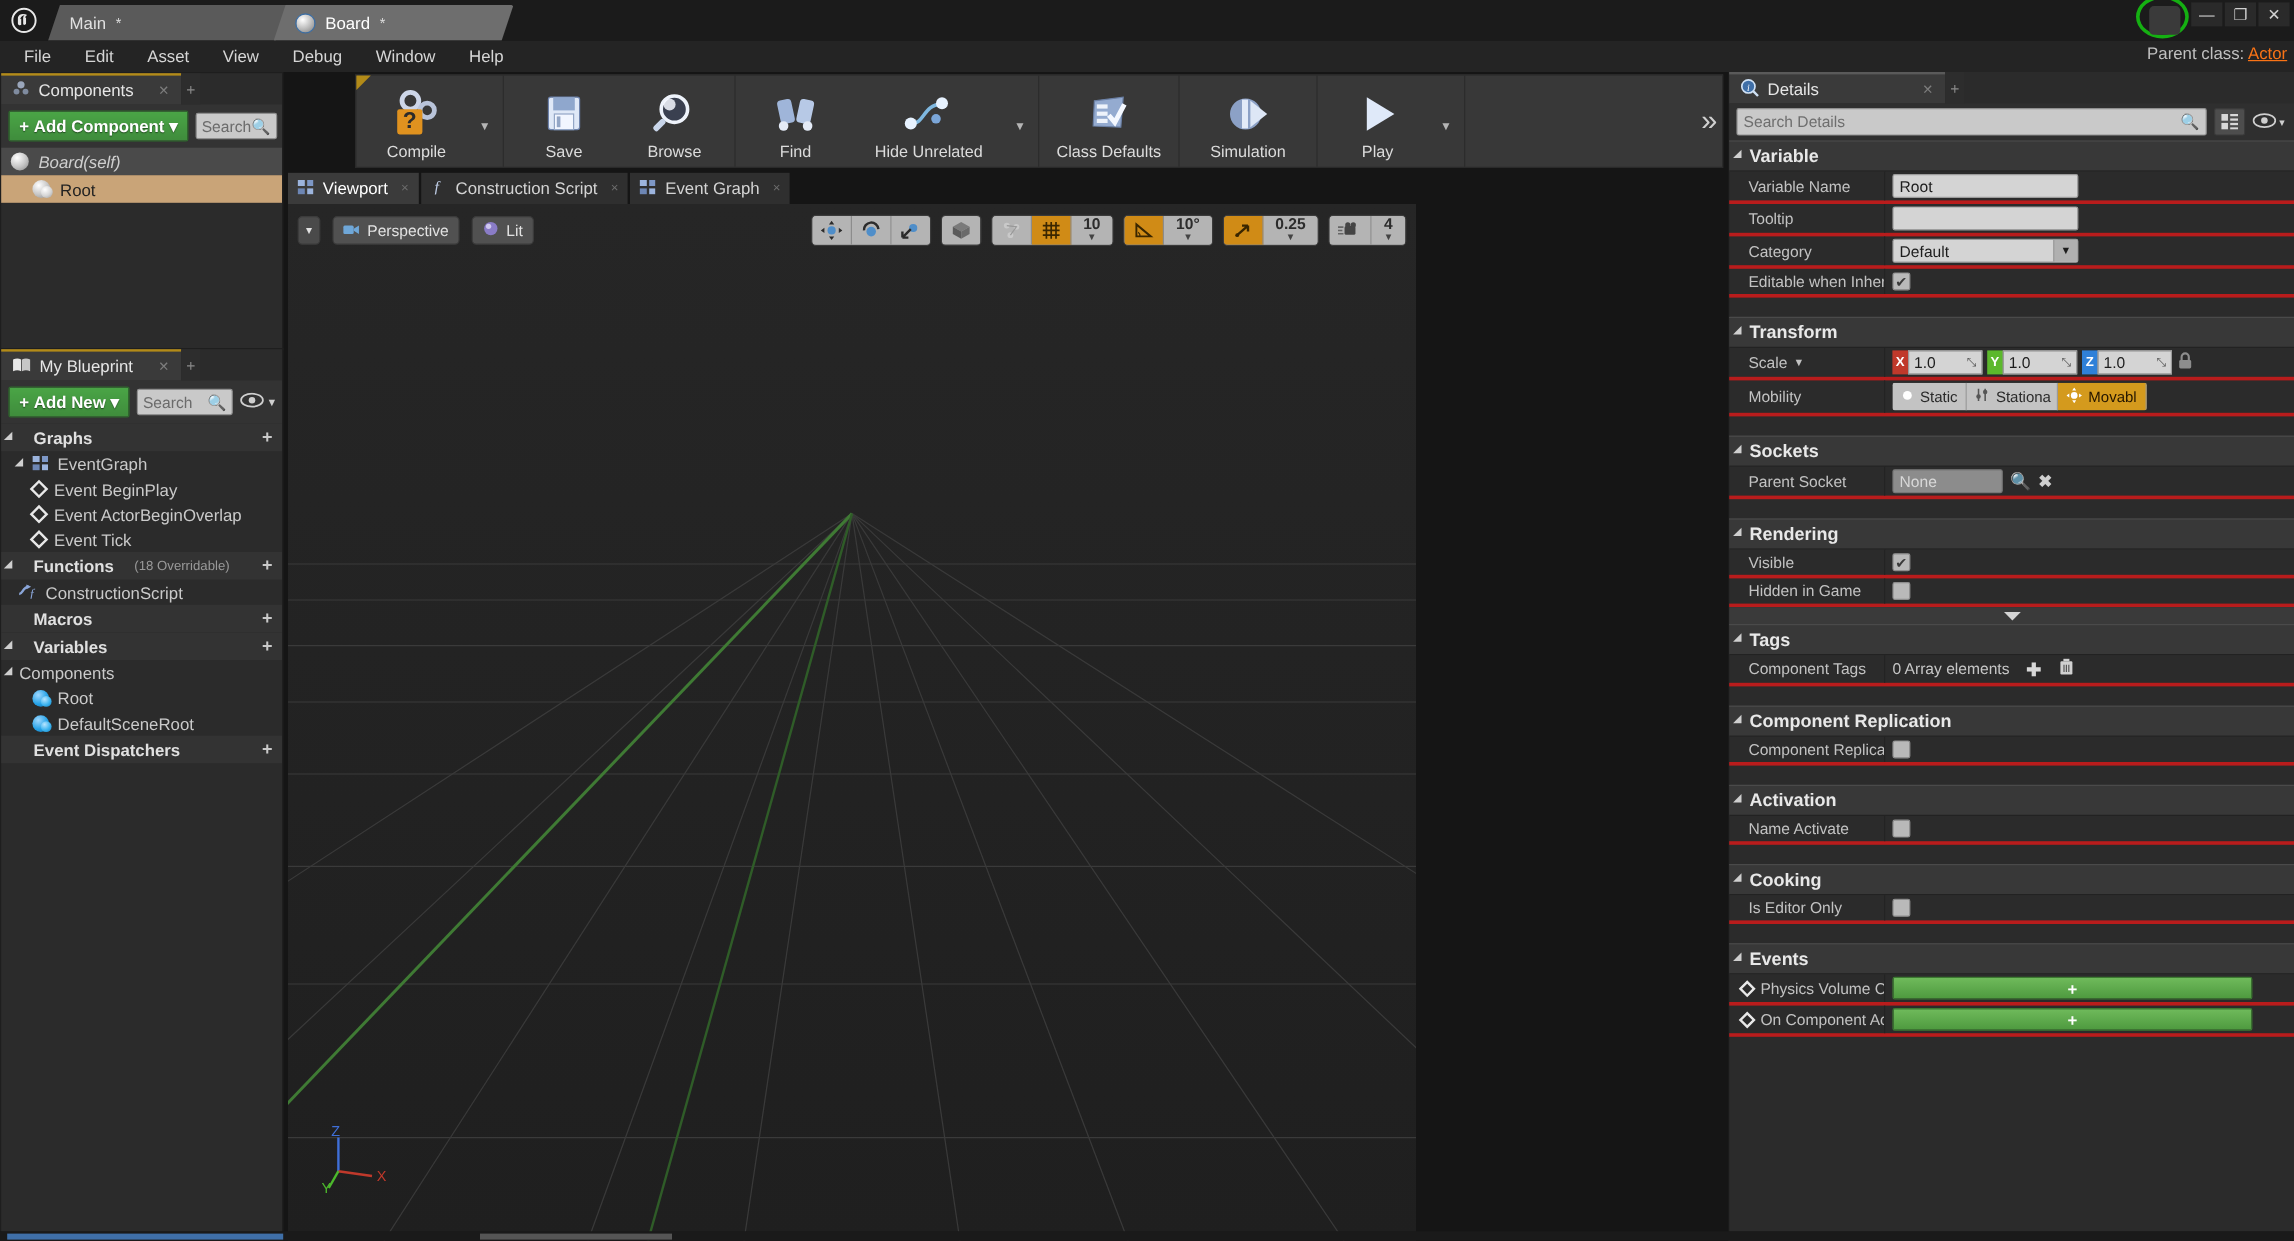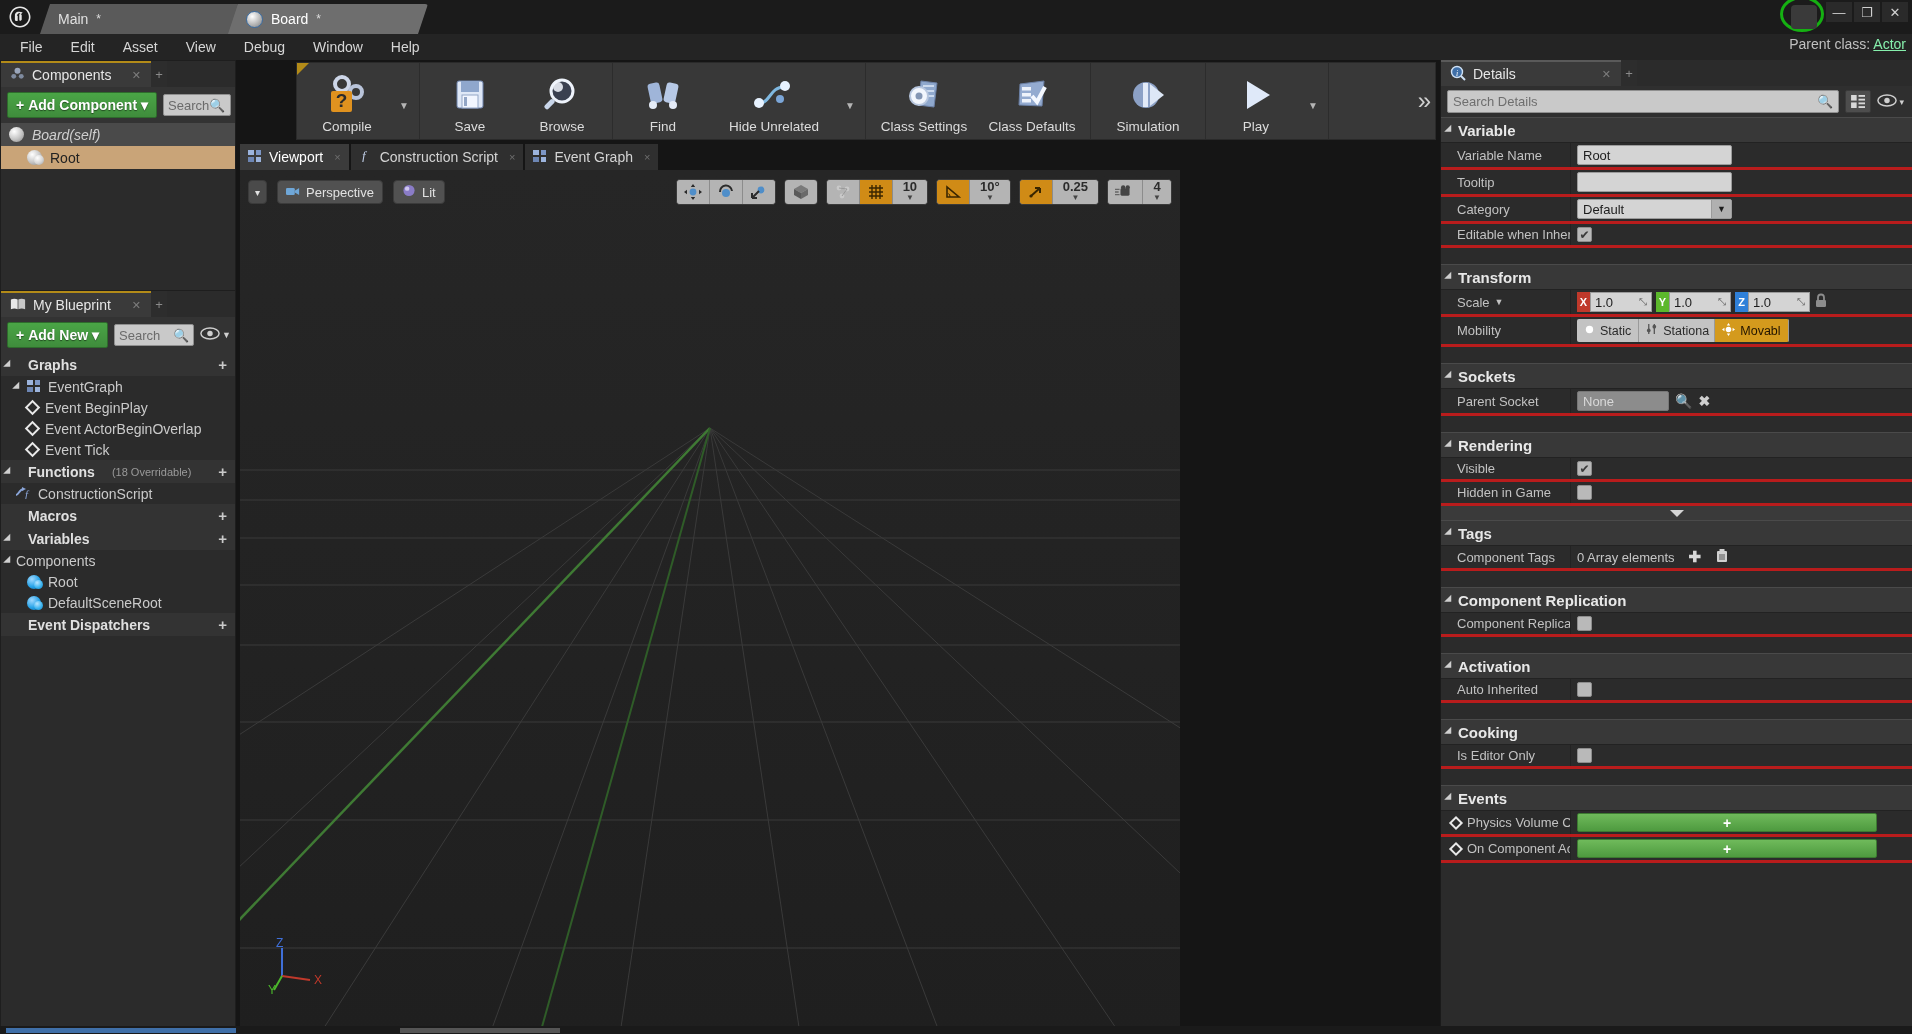--- a/index.html
+++ b/index.html
@@ -58,21 +58,21 @@
 
   
   .menubar {
     position: absolute; left: 0; top: 34px; width: 1912px; height: 26px;
     background: #242424; display: flex; align-items: center; padding-left: 6px;
   }
   .menuitem { padding: 3px 14px; color: #d6d6d6; font-size: 14px; }
   .parent-class {
     position: absolute; right: 6px; top: 36px; font-size: 14px; color: #c0c0c0;
   }
-  .parent-class b { color: #86efac; font-weight: normal; text-decoration: underline; }
+  .parent-class b { color: #f97316; font-weight: normal; text-decoration: underline; }
 
   
   .toolbar {
     position: absolute; left: 296px; top: 62px; width: 1140px; height: 78px;
     background: #383838; border: 1px solid #2a2a2a; display: flex; align-items: stretch;
   }
   .tb-corner {
     position: absolute; left: 0; top: 0; width: 0; height: 0;
     border-left: 12px solid #b38b18; border-bottom: 12px solid transparent;
   }
@@ -401,31 +401,20 @@
         </div>
         <div class="lbl">Hide Unrelated</div>
       </div>
       <div class="tb-caret">▼</div>
     </div>
 
     <div class="tb-group">
       <div class="tb-btn" style="width:108px">
         <div class="tb-icon">
           <svg width="42" height="40" viewBox="0 0 42 40">
-            <path d="M18 6 L34 8 L31 32 L15 30 Z" fill="#8fa8cd" stroke="#6b80a5"></path>
-            <path d="M20 11 h11 M20 16 h11 M20 21 h11" stroke="#dfe9f8" stroke-width="1.5"></path>
-            <circle cx="16" cy="21" r="9" fill="#f2f6fd" stroke="#b7c6de" stroke-width="2"></circle>
-            <circle cx="16" cy="21" r="3.5" fill="#8496b4"></circle>
-          </svg>
-        </div>
-        <div class="lbl">Class Settings</div>
-      </div>
-      <div class="tb-btn" style="width:108px">
-        <div class="tb-icon">
-          <svg width="42" height="40" viewBox="0 0 42 40">
             <path d="M9 9 L33 6 L31 31 L8 30 Z" fill="#94abd0" stroke="#6b80a5"></path>
             <rect x="11" y="12" width="9" height="3.5" fill="#eef3fb"></rect>
             <rect x="11" y="18" width="9" height="3.5" fill="#eef3fb"></rect>
             <rect x="11" y="24" width="9" height="3.5" fill="#eef3fb"></rect>
             <path d="M21 21 l5 6 l8 -15" stroke="#f4f8ff" stroke-width="4" fill="none"></path>
           </svg>
         </div>
         <div class="lbl">Class Defaults</div>
       </div>
     </div>
@@ -1025,21 +1014,21 @@
         <div class="cbox"></div>
       </div>
     </div>
     <div style="height:16px"></div>
 
     <div class="sect-head">
       <span class="arrow-d"></span>
       <span>Activation</span>
     </div>
     <div class="prow">
-      <div class="k">Auto Inherited</div>
+      <div class="k">Name Activate</div>
       <div class="v">
         <div class="cbox"></div>
       </div>
     </div>
     <div style="height:16px"></div>
 
     <div class="sect-head">
       <span class="arrow-d"></span>
       <span>Cooking</span>
     </div>

